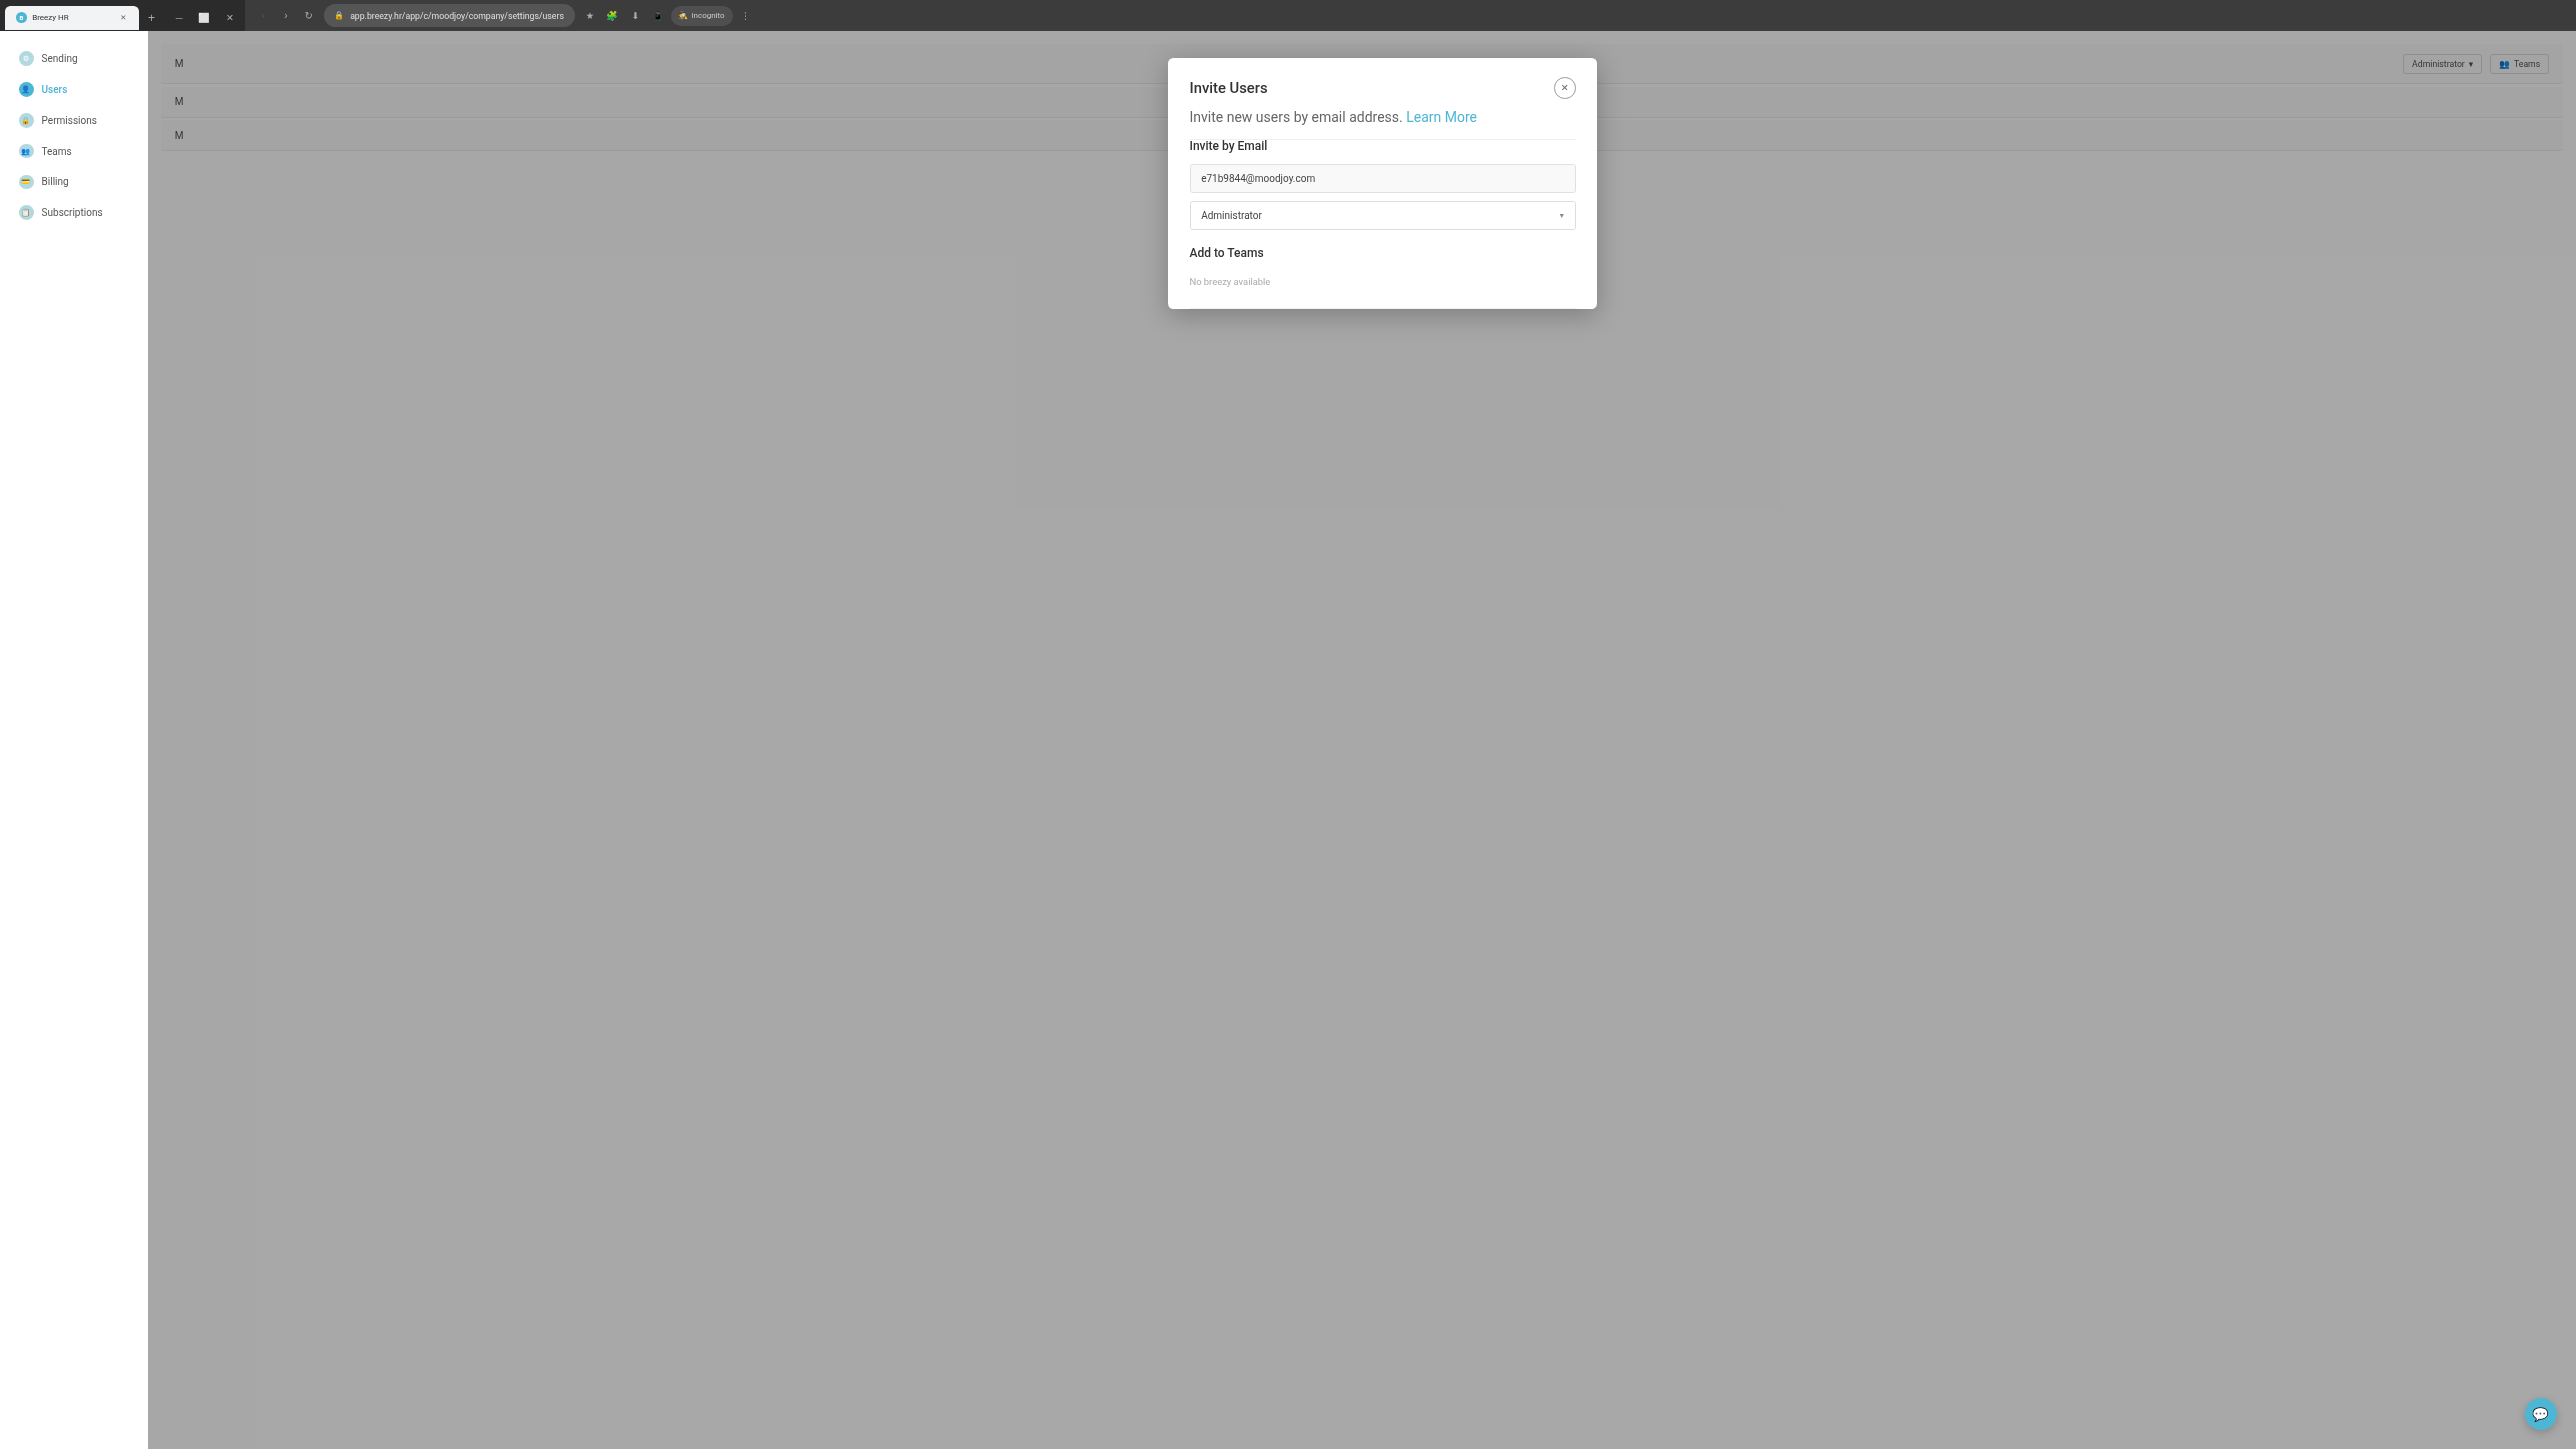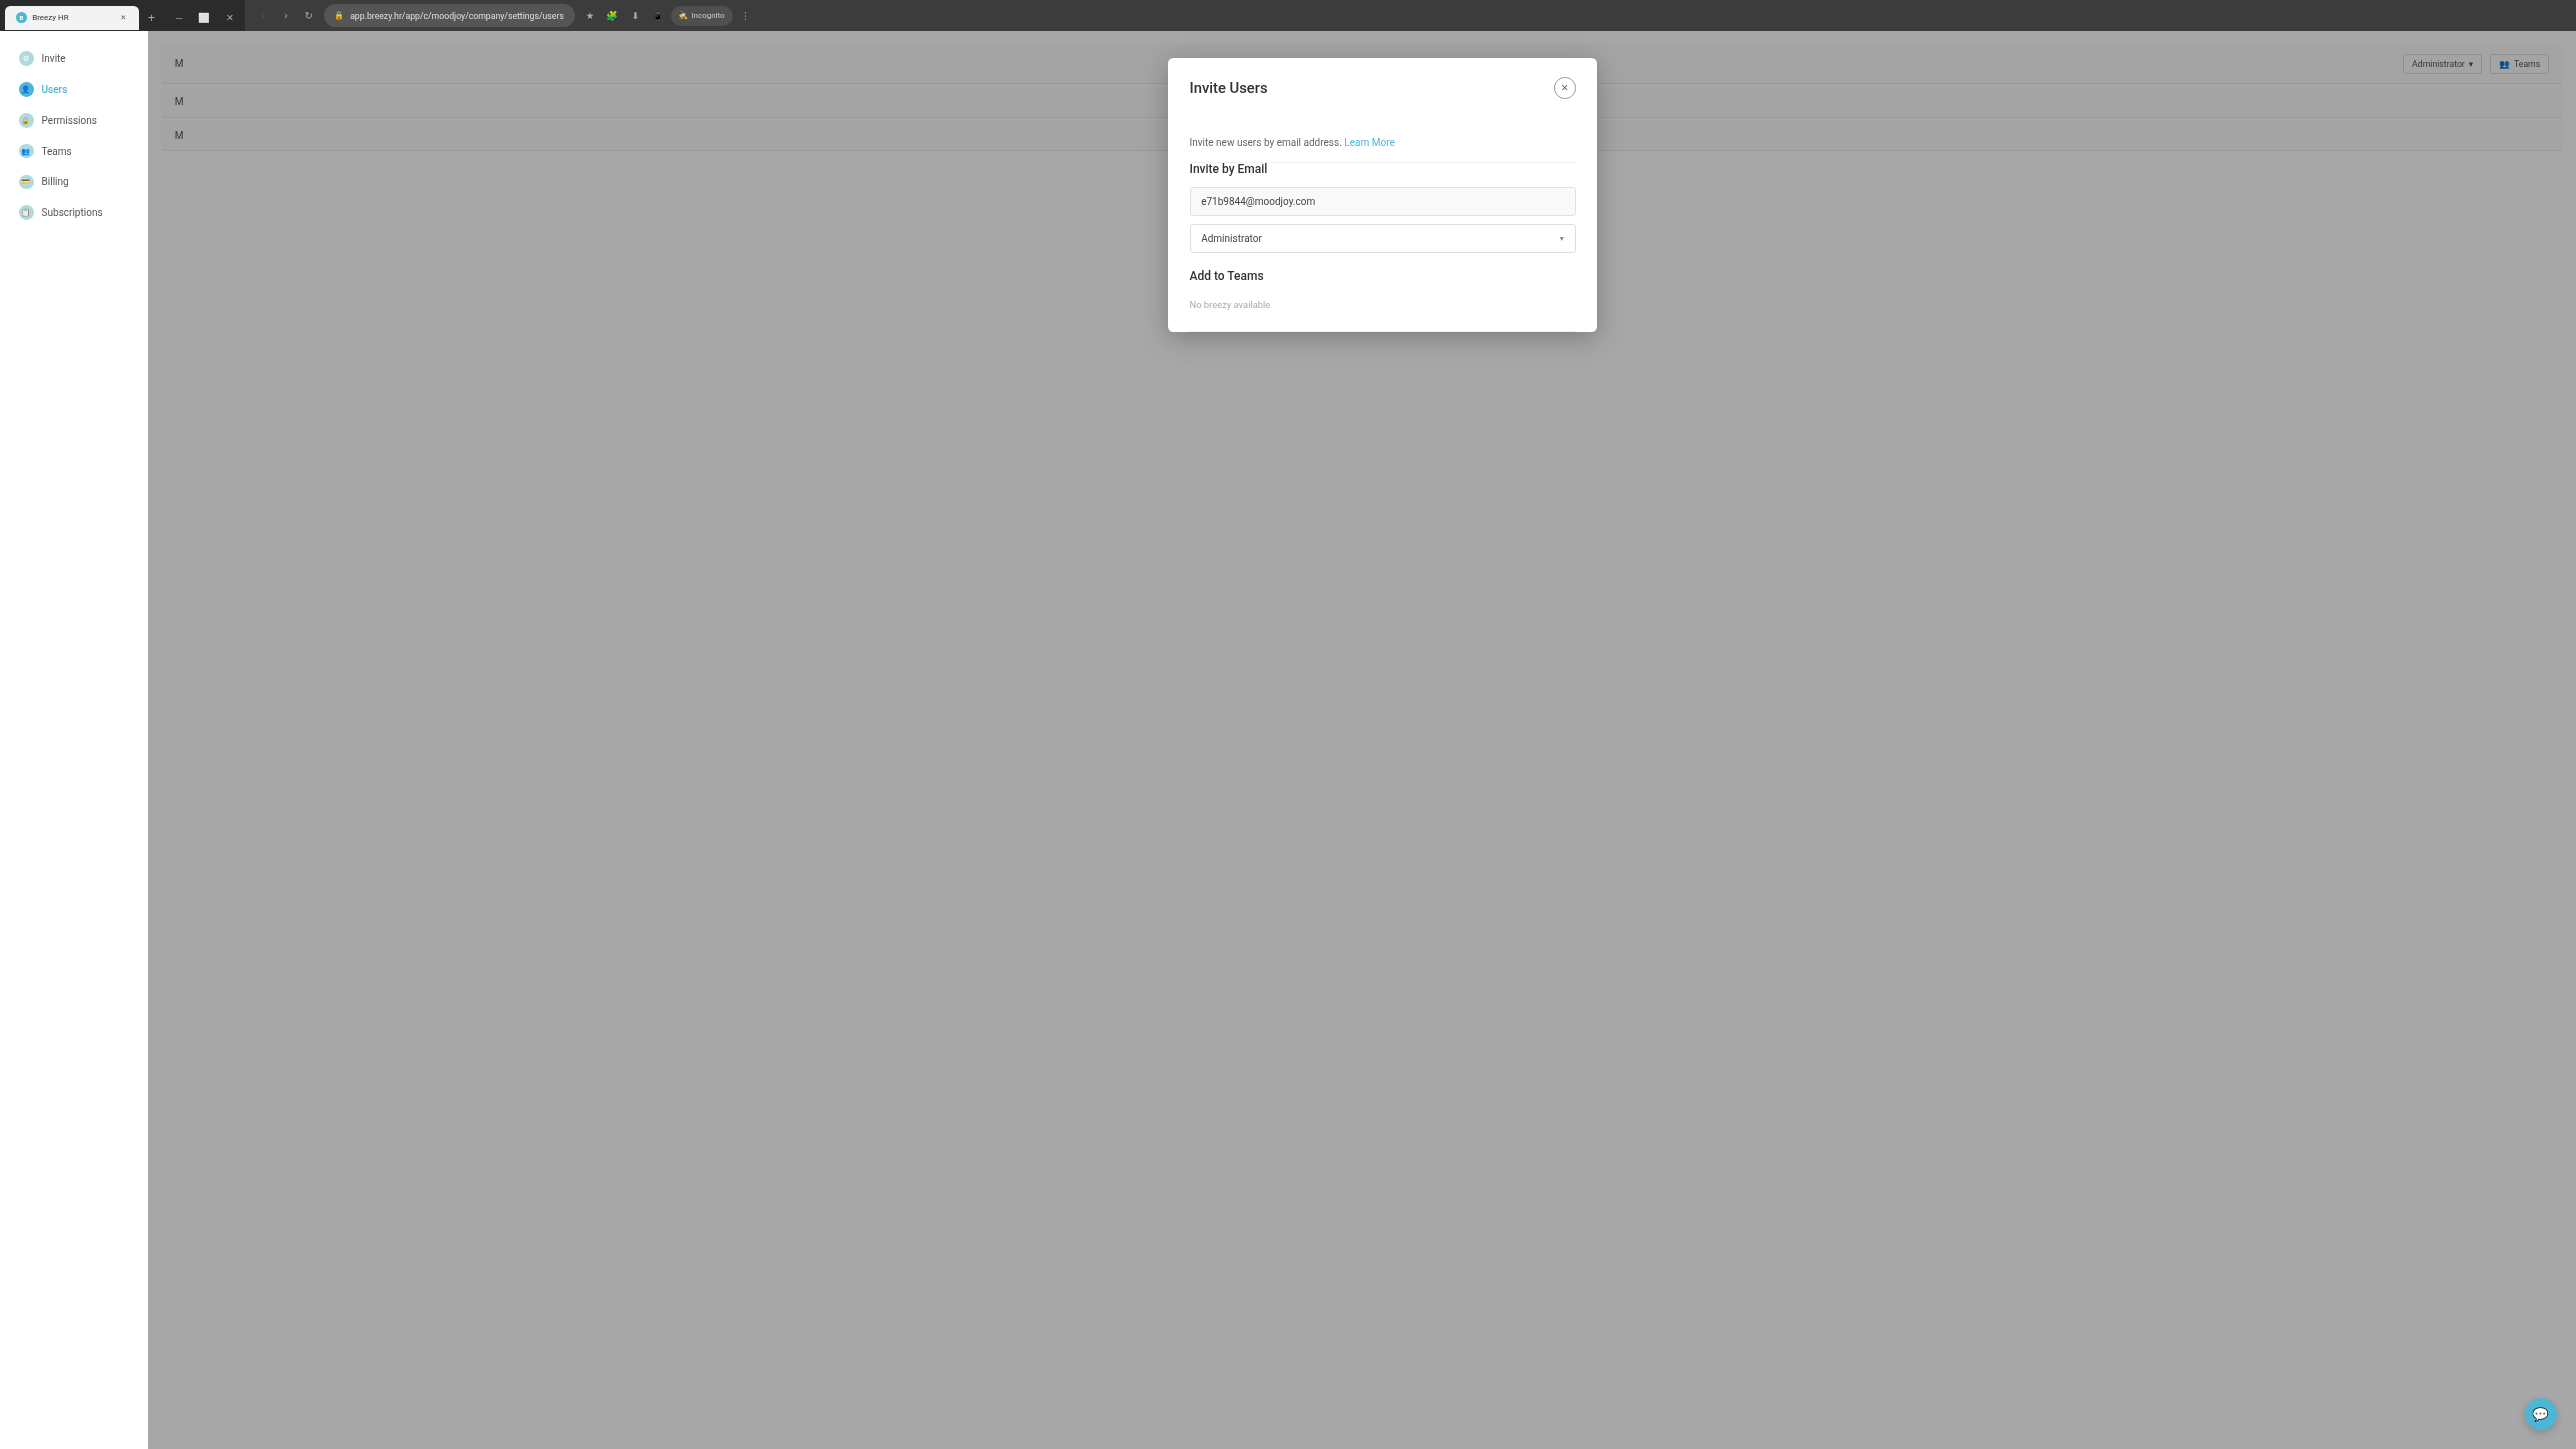--- a/index.html
+++ b/index.html
@@ -317,23 +317,22 @@
       cursor: pointer;
       display: flex;
       align-items: center;
       justify-content: center;
       color: #666;
       font-size: 9.4px;
     }
 
     .modal-subtitle {
       padding: 0 21.5px 13.4px;
-      font-size: 10px;
+      font-size: 14px;
       color: #666;
-      margin-top: 28px;
     }
 
     .modal-subtitle a {
       color: #4db6d4;
       text-decoration: none;
     }
 
     .modal-body {
       padding: 0 21.5px 16px;
     }
@@ -539,21 +538,21 @@
       <button class="browser-action-btn">⋮</button>
     </div>
   </div>
 </div>
 
 <div class="page-content">
 
   <div class="sidebar">
     <div class="sidebar-item">
       <div class="sidebar-icon">⚙</div>
-      <span class="sidebar-item-label">Invite</span>
+      <span class="sidebar-item-label">Sending</span>
     </div>
     <div class="sidebar-item active">
       <div class="sidebar-icon">👤</div>
       <span class="sidebar-item-label">Users</span>
     </div>
     <div class="sidebar-item">
       <div class="sidebar-icon">🔒</div>
       <span class="sidebar-item-label">Permissions</span>
     </div>
     <div class="sidebar-item">

